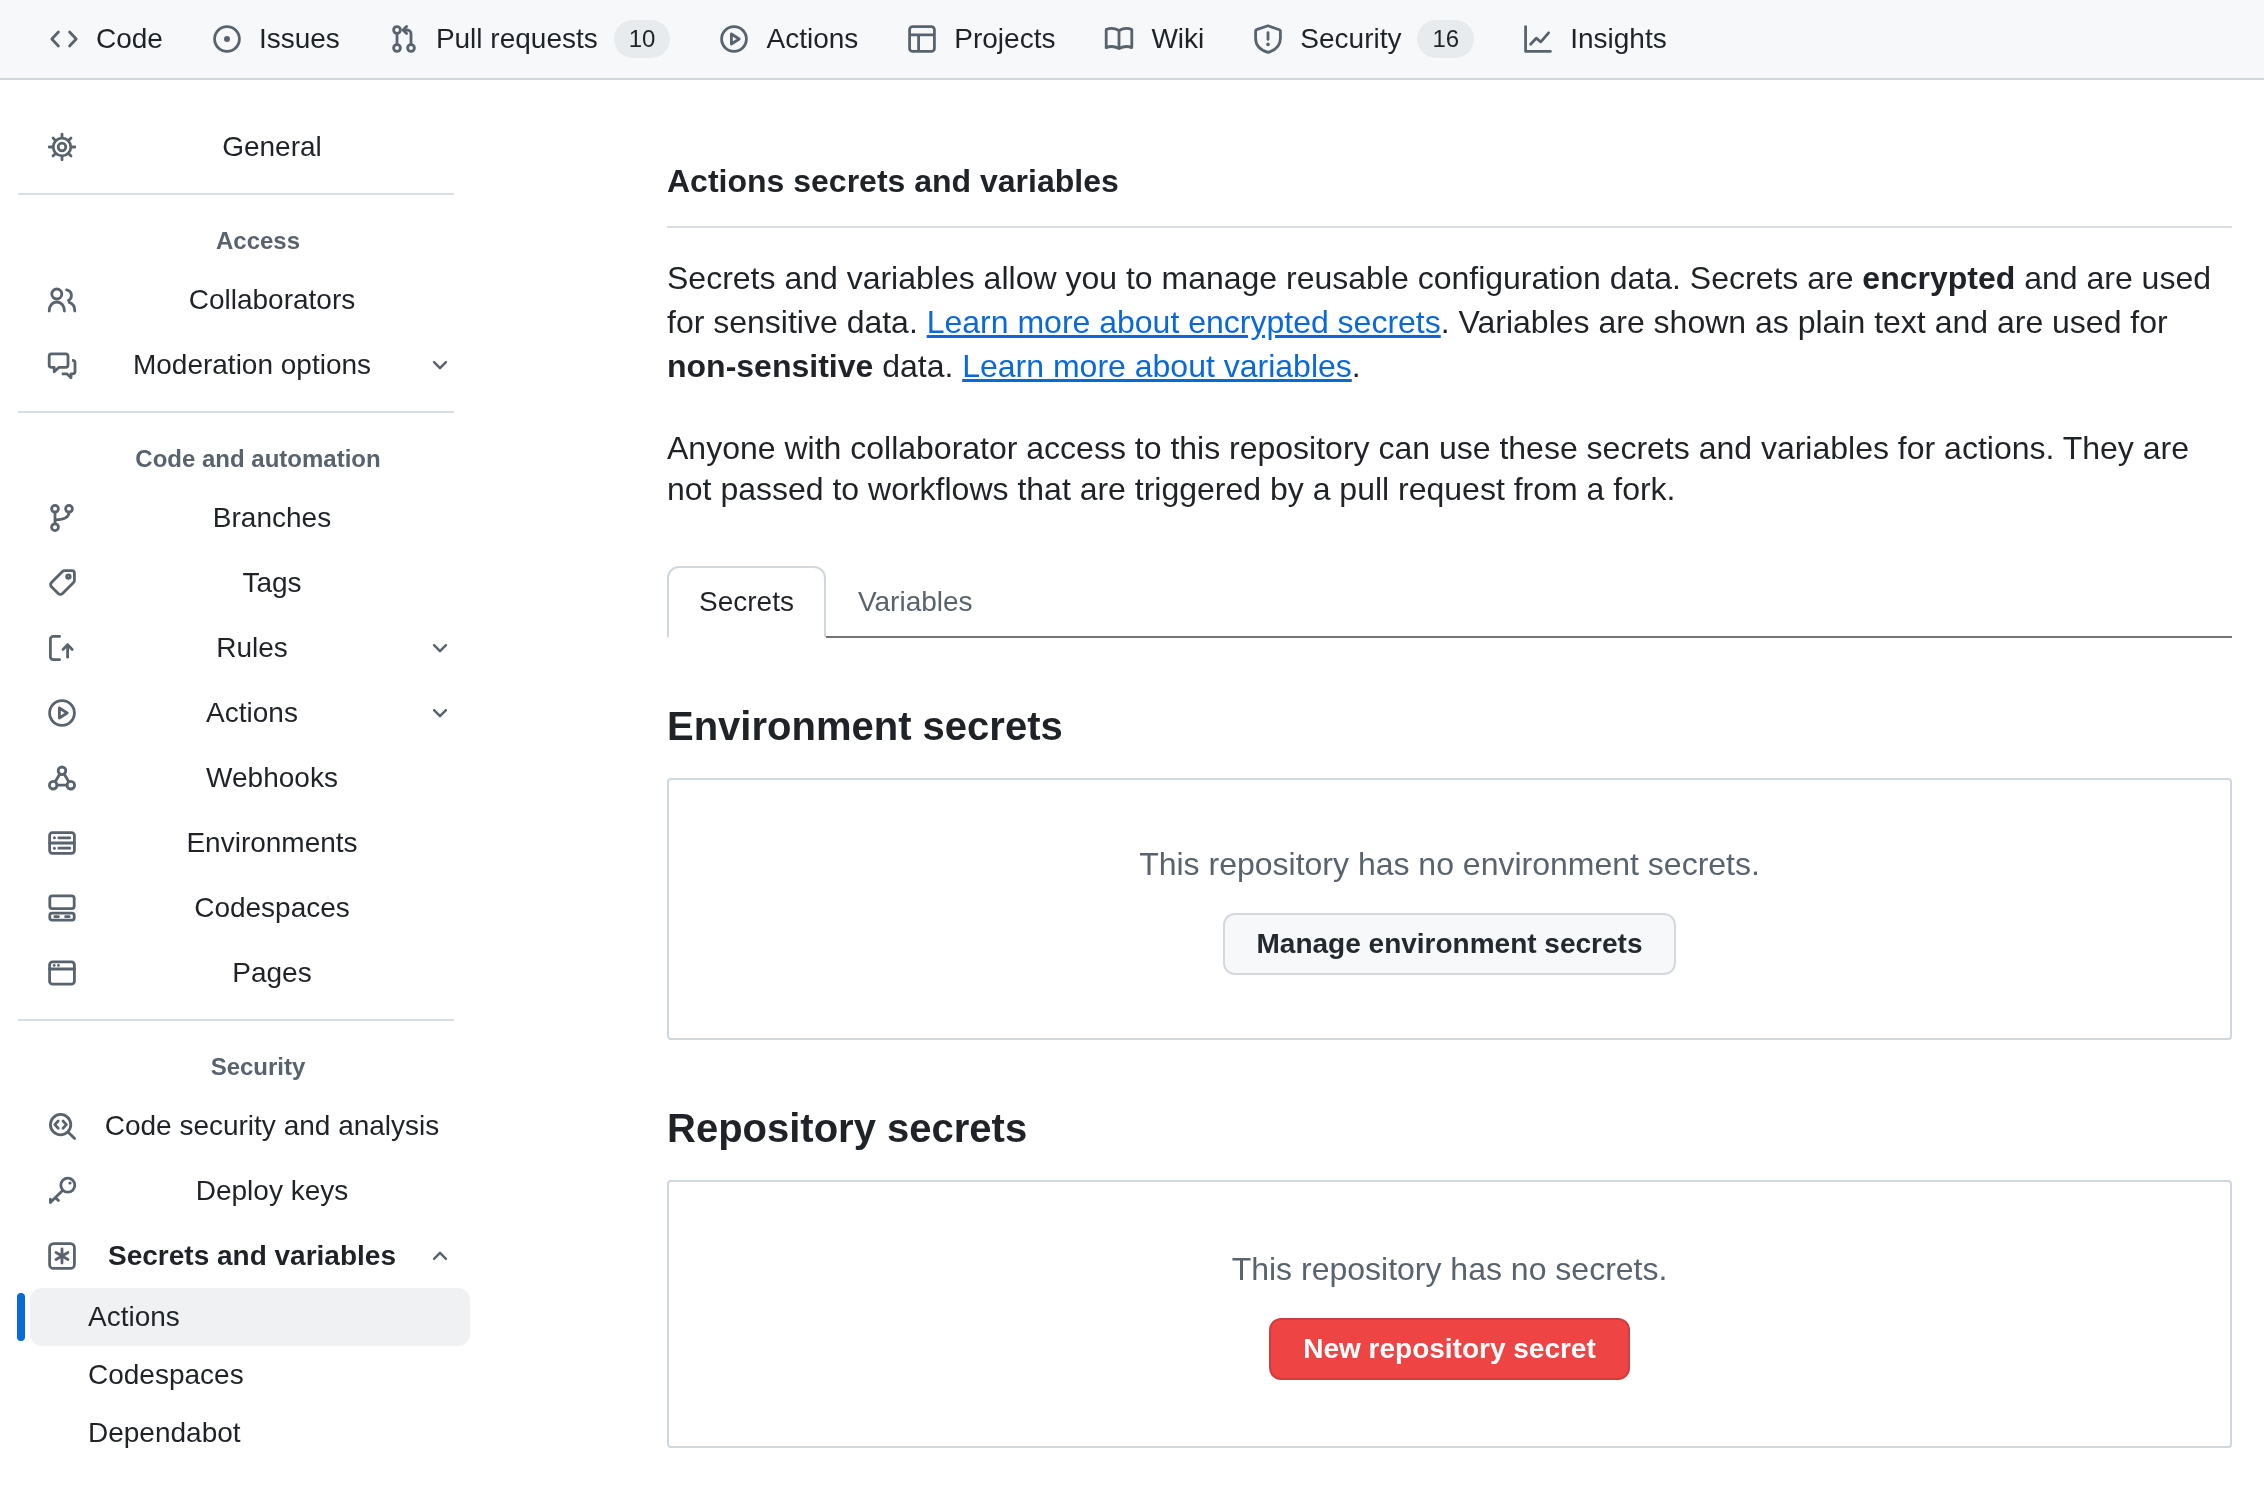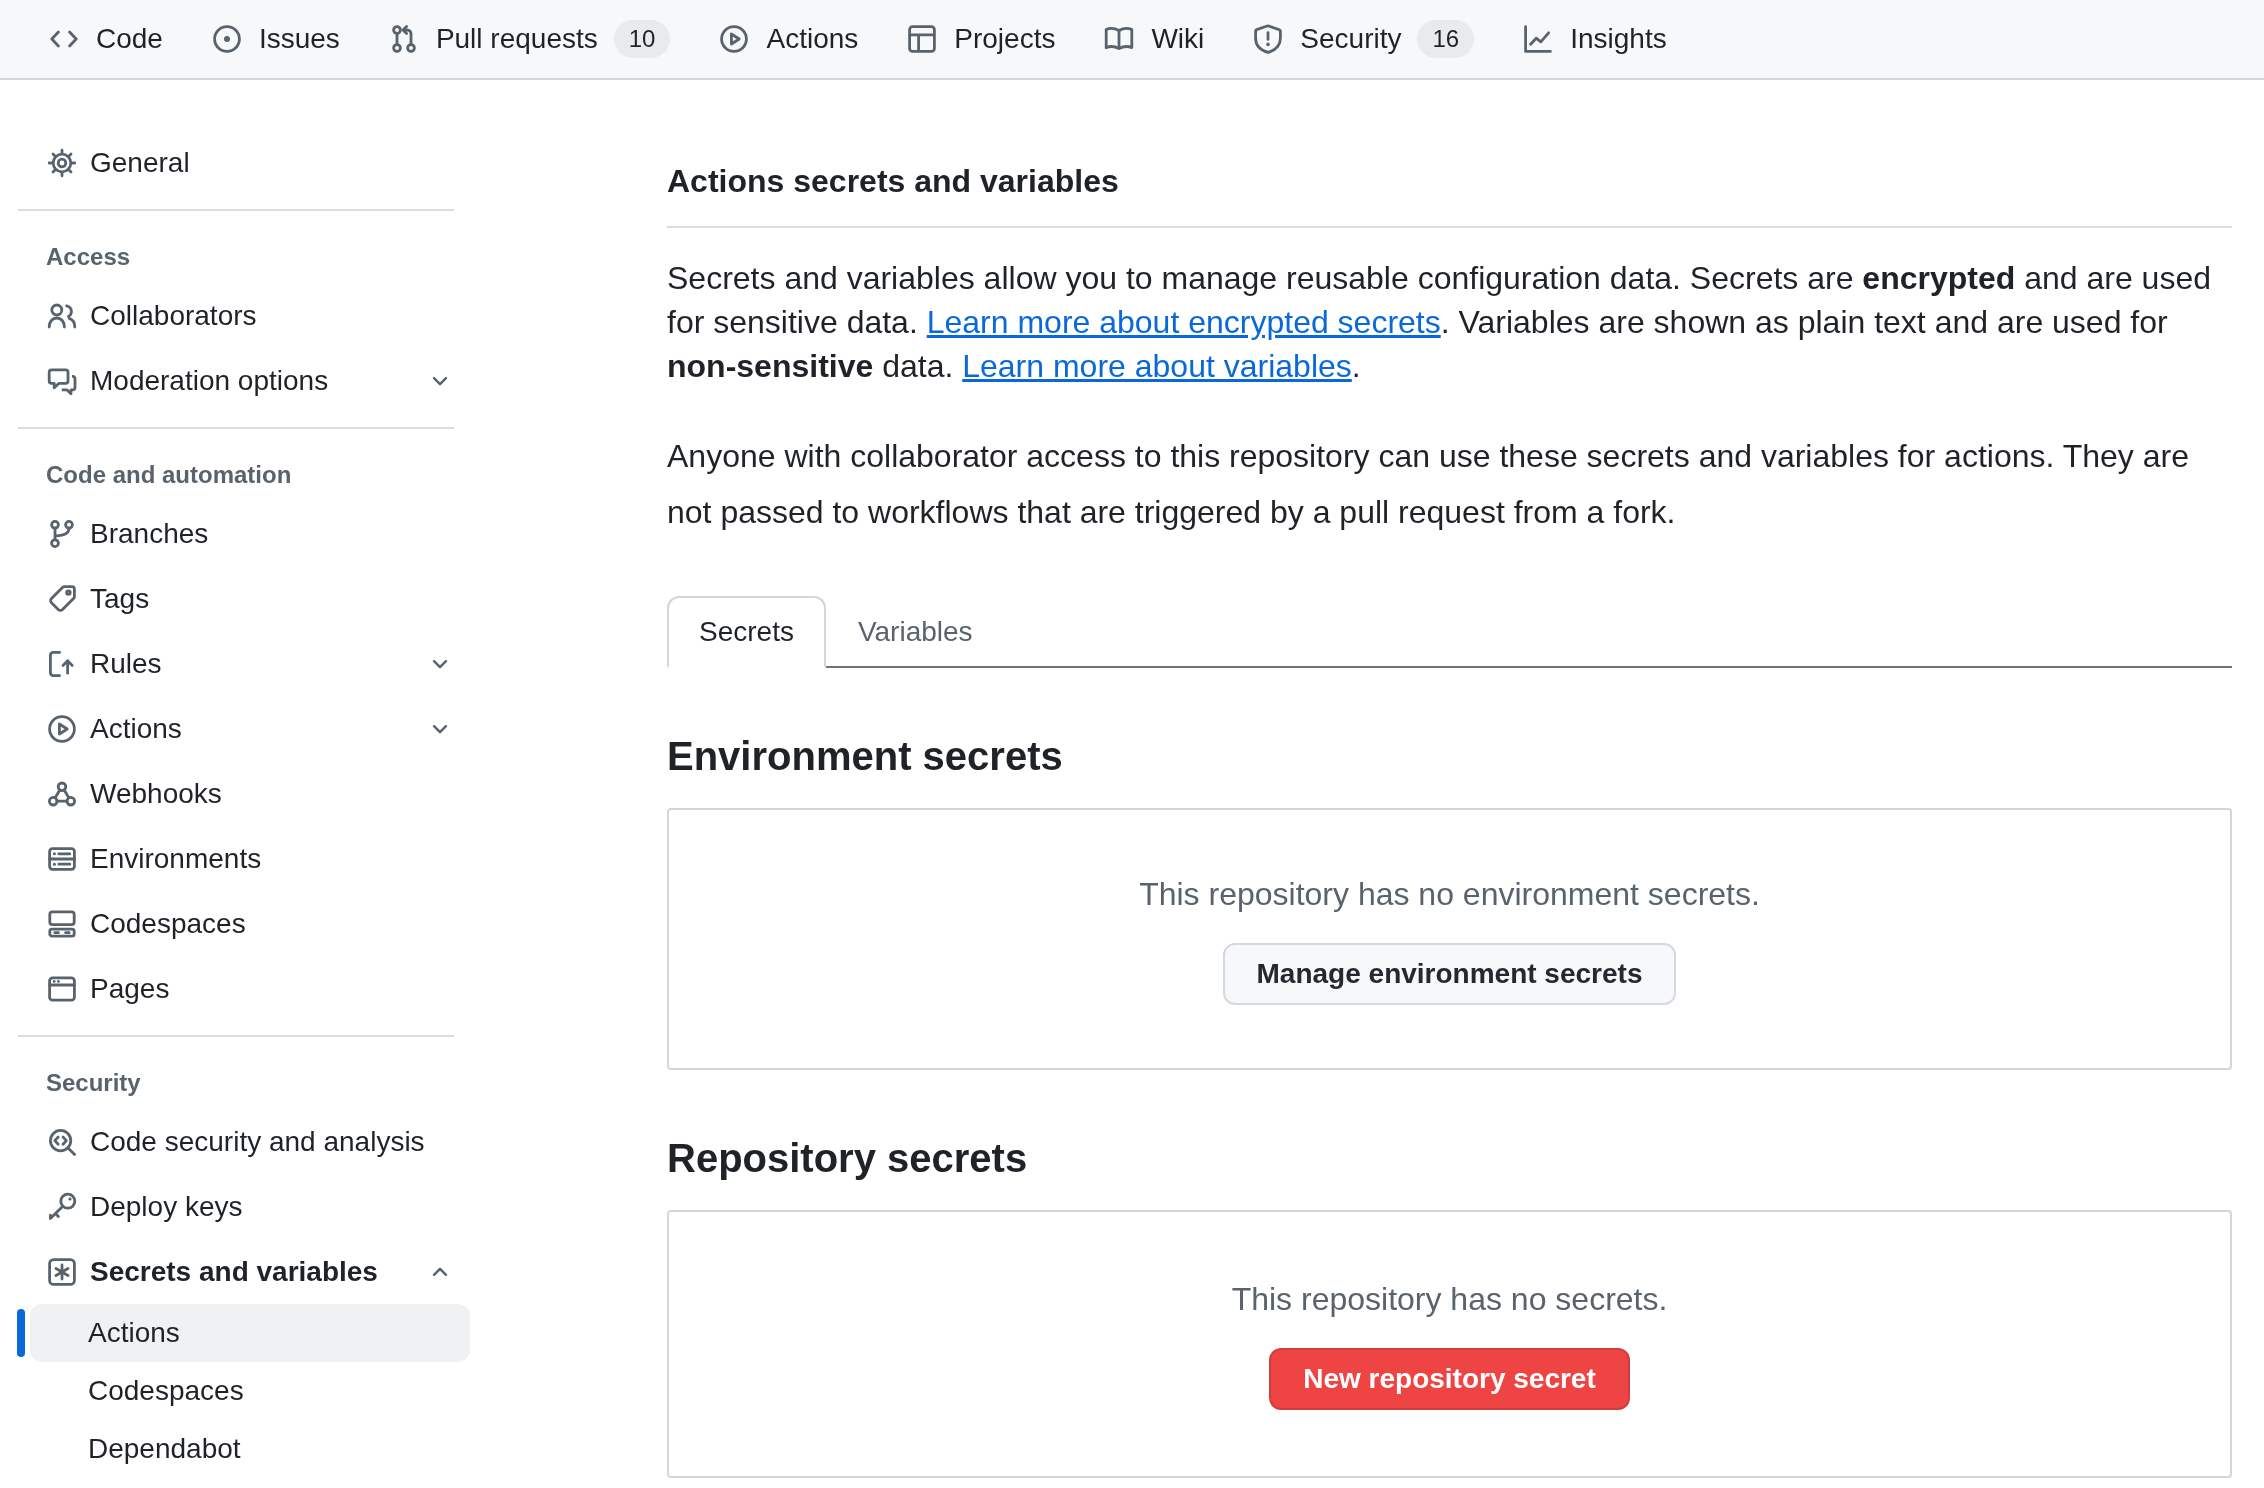--- a/index.html
+++ b/index.html
@@ -33,21 +33,21 @@
   .counter {
     background:#e8ebee; color:#1f2328;
     font-size:24px; line-height:24px;
     padding:7px 15px; border-radius:999px;
   }
 
   
   .layout { display:flex; width:100%; height:1408px; }
 
   
-  .sidebar { flex:0 0 494px; padding-top:50px; }
+  .sidebar { flex:0 0 494px; padding-top:34px;text-align:center; }
   .side-row {
     height:65px; margin:0 24px 0 30px; padding:0 16px;
     display:flex; align-items:center; gap:12px;
     font-size:28px; color:#1f2328; border-radius:12px;
     cursor:pointer; position:relative;
   }
   .side-row .oi { width:32px; height:32px; flex:none; }
   .side-row .grow { flex:1; }
   .side-row .chev { width:28px; height:28px; flex:none; }
   .side-row.bold { font-weight:700; }
@@ -68,21 +68,21 @@
     font-size:24px; font-weight:700; color:#59636e; line-height:28px;
   }
 
   
   .main { flex:1; padding:0 32px 0 173px; }
   .page-title { margin-top:72px; font-size:32px; line-height:58px; font-weight:600; color:#1f2328; }
   .page-rule { border-top:2px solid #d8dee4; margin-top:16px; }
   .intro { margin-top:28px; font-size:32px; line-height:44px; color:#1f2328; }
   .intro strong { font-weight:700; }
   .intro a, .link { color:#0969da; text-decoration:underline; cursor:pointer; }
-  .para2 { margin-top:40px; font-size:32px; line-height:56px; color:#1f2328; }
+  .para2 { margin-top:40px; font-size:32px; line-height:41px; color:#1f2328; }
 
   .tabnav { margin-top:56px; display:flex; border-bottom:2px solid #737373; }
   .tab {
     padding:18px 30px; font-size:28px; line-height:32px;
     border:2px solid transparent; margin-bottom:-2px;
     border-radius:12px 12px 0 0; cursor:pointer; color:#59636e;
   }
   .tab.active {
     background:#ffffff; color:#1f2328;
     border-color:#d0d7de; border-bottom-color:#ffffff;

